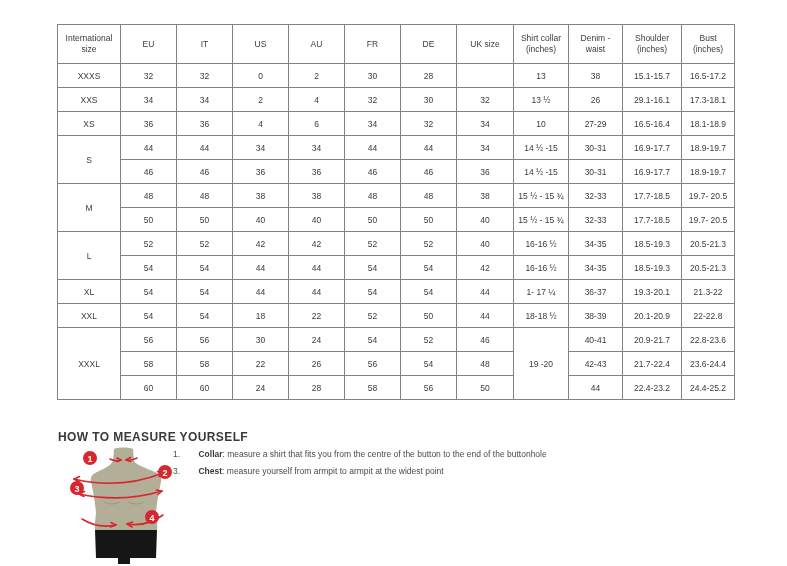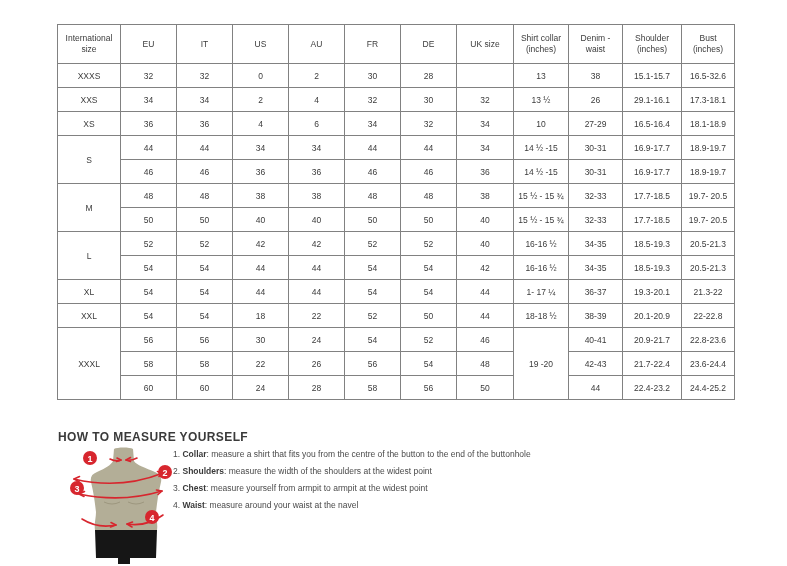--- a/index.html
+++ b/index.html
@@ -22,21 +22,21 @@
 
   
   .guide { position:absolute; left:58px; top:430px; width:690px; height:136px; }
   .guide-title {
     position:absolute; left:0; top:0;
     font-size:12px; font-weight:bold; letter-spacing:0.4px; color:#3a3a3a;
   }
   .figure { position:absolute; left:2px; top:16px; }
   .steps { position:absolute; left:115px; top:16px; }
   .step { font-size:8.5px; line-height:17px; white-space:nowrap; color:#4a4a4a; }
-  .step b { color:#3a3a3a; }
+  .step b { color:#3a3a3a;margin-left:16px; }
   .marker-num {
     font-size:9px; font-weight:bold; fill:#ffffff;
     font-family:"Liberation Sans", sans-serif;
   }
 </style>
 </head>
 <body>
 
 <div class="page">
 
@@ -82,21 +82,21 @@
             <td>32</td>
             <td>32</td>
             <td>0</td>
             <td>2</td>
             <td>30</td>
             <td>28</td>
             <td></td>
             <td>13</td>
             <td>38</td>
             <td>15.1-15.7</td>
-            <td>16.5-32.6</td>
+            <td>16.5-17.2</td>
           </tr>
           <tr>
             <td>XXS</td>
             <td>34</td>
             <td>34</td>
             <td>2</td>
             <td>4</td>
             <td>32</td>
             <td>30</td>
             <td>32</td>
@@ -326,27 +326,19 @@
         <text class="marker-num" x="92" y="74.5" text-anchor="middle">4</text>
       </g>
     </svg>
 
     <div class="steps">
       <div class="step">
         <span>1.</span>
         <b>Collar</b><span>: measure a shirt that fits you from the centre of the button to the end of the buttonhole</span>
       </div>
       <div class="step">
-        <span>2.</span>
-        <b>Shoulders</b><span>: measure the width of the shoulders at the widest point</span>
-      </div>
-      <div class="step">
         <span>3.</span>
         <b>Chest</b><span>: measure yourself from armpit to armpit at the widest point</span>
       </div>
-      <div class="step">
-        <span>4.</span>
-        <b>Waist</b><span>: measure around your waist at the navel</span>
-      </div>
     </div>
   </div>
 
 </div>
 
 </body></html>

